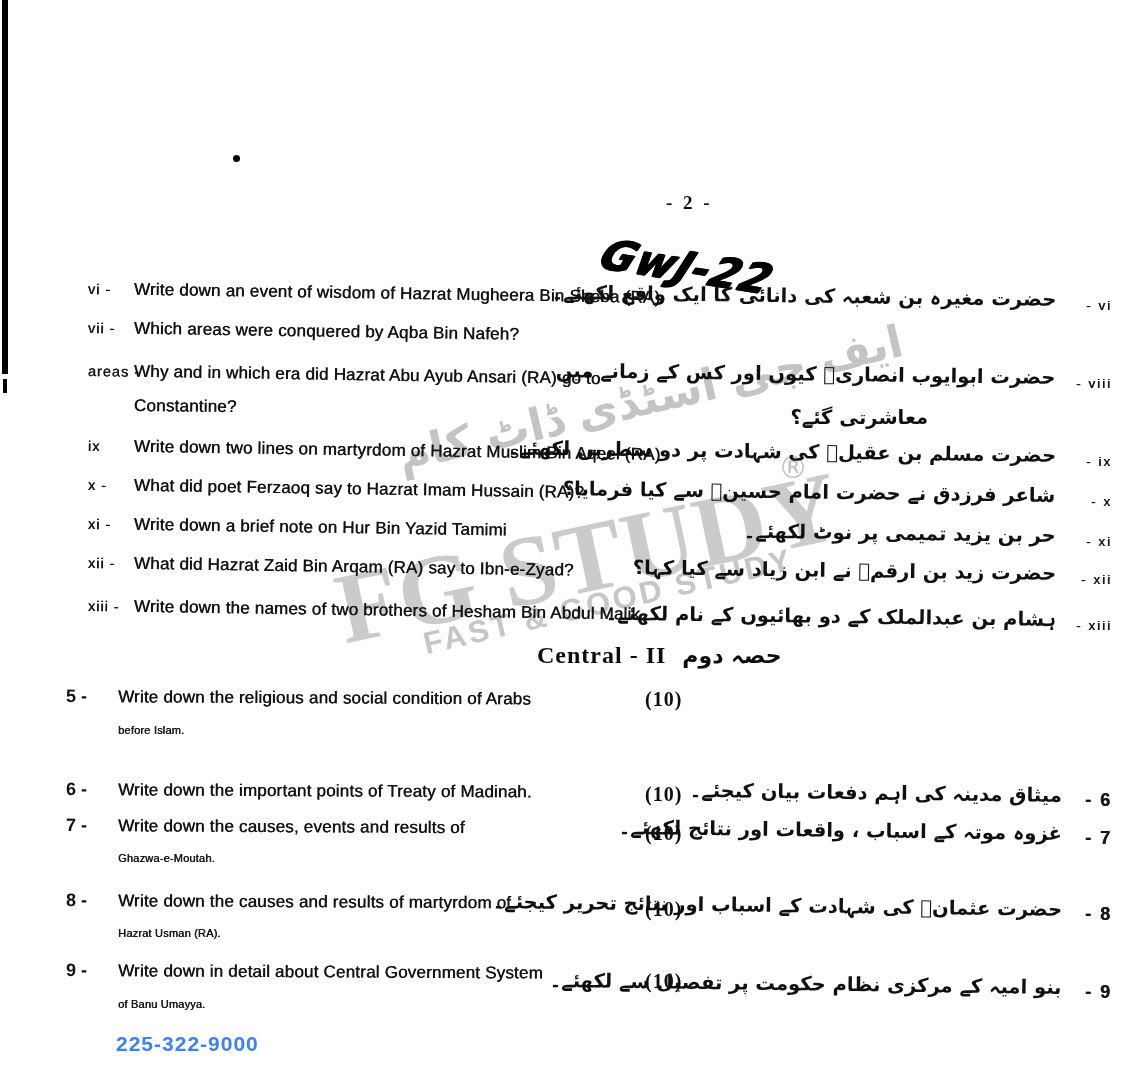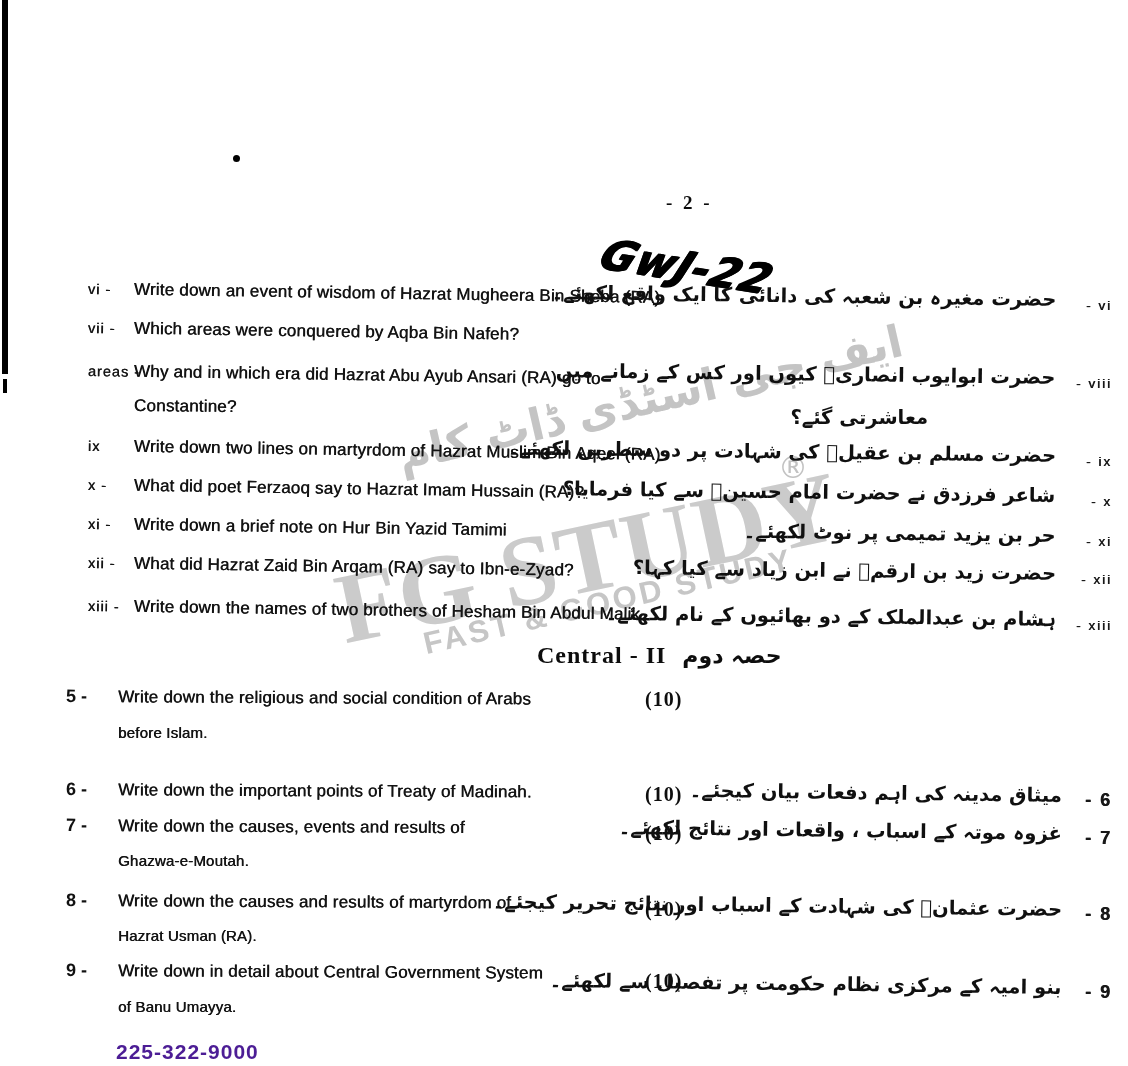--- a/index.html
+++ b/index.html
@@ -89,31 +89,31 @@
   .sec-ur { font-family:"DejaVu Sans", sans-serif; font-weight:bold; font-size:22px; color:#0d0d0d; margin-left:16px; direction:rtl; }
 
   
   .lq-row {
     position:absolute; left:66px; display:flex; align-items:baseline;
     transform:rotate(0.3deg); transform-origin:left top; white-space:nowrap;
   }
   .lq-num { width:52px; flex:0 0 52px; font-size:18px; font-weight:bold; color:#111; }
   .lq-text { font-size:17px; letter-spacing:0.2px; color:#141414; text-shadow:0.5px 0 0 #141414; }
   .lq-line2 {
-    position:absolute; left:118px; font-size:15px; letter-spacing:0.2px; color:#141414;
+    position:absolute; left:118px; font-size:11px; letter-spacing:0.2px; color:#141414;
     text-shadow:0.5px 0 0 #141414; white-space:nowrap;
   }
   .lq-marks {
     position:absolute; left:645px; font-family:"Liberation Serif", serif;
     font-size:20px; font-weight:bold; color:#0e0e0e; letter-spacing:1px;
   }
 
   .footer-code {
     position:absolute; left:116px; top:1032px; font-size:21px; font-weight:bold;
-    color:#4c1d95; letter-spacing:1px;margin-top:8px;
+    color:#3b82f6; letter-spacing:1px;
   }
 </style>
 </head>
 <body>
 
 <div class="page">
 
   <div class="wm-main">FG STUDY</div>
   <div class="wm-tag">FAST &amp; GOOD STUDY</div>
   <div class="wm-ur">ایف جی اسٹڈی ڈاٹ کام</div>

